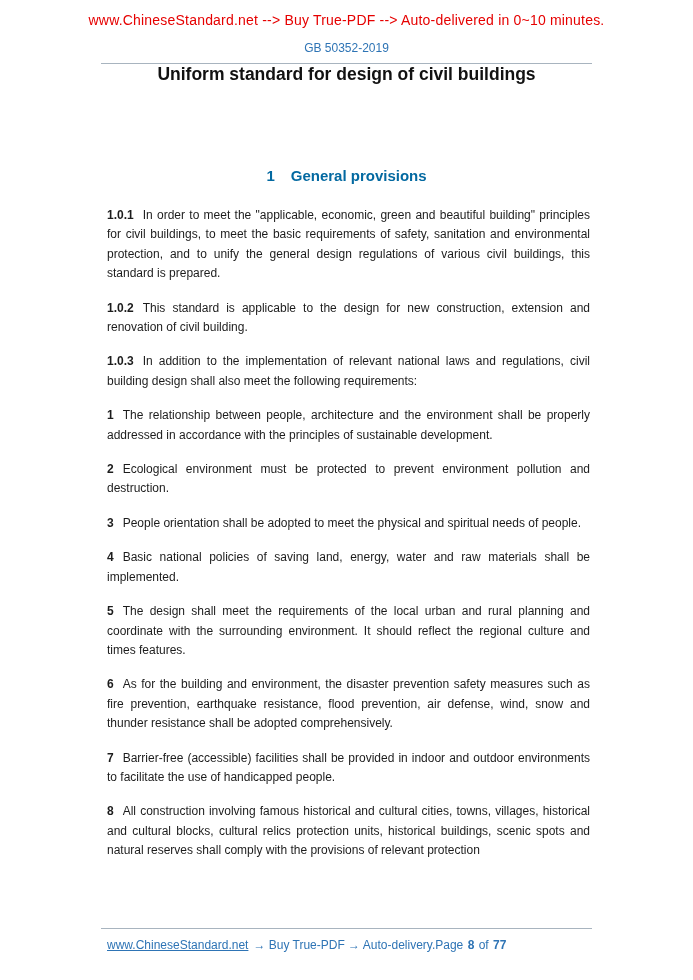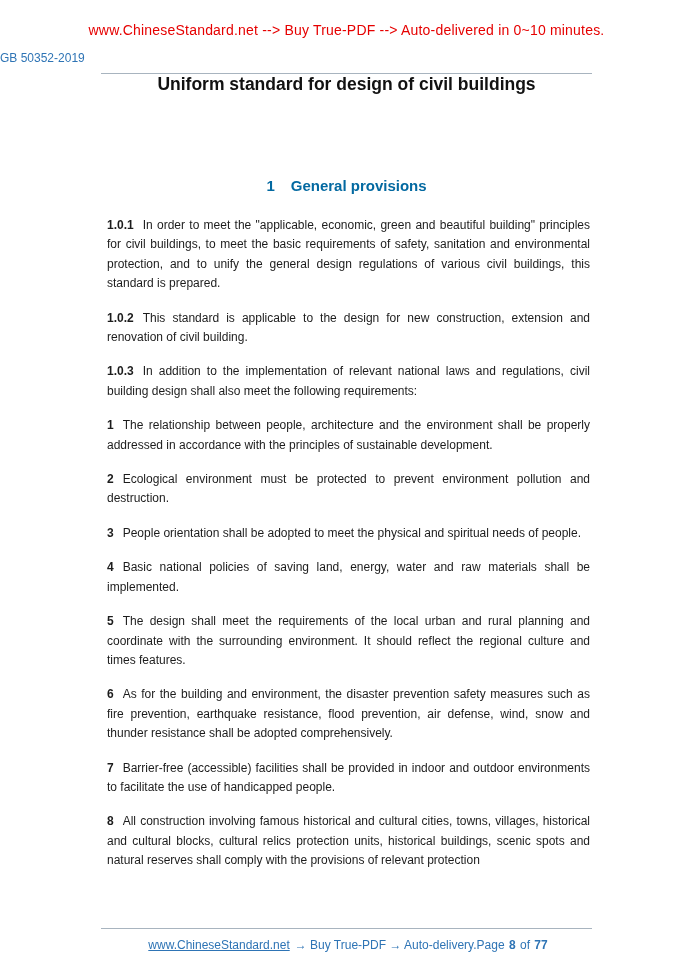--- a/index.html
+++ b/index.html
@@ -9,28 +9,29 @@
     height: 980px;
     background: #ffffff;
     font-family: "Liberation Sans", sans-serif;
     color: #1c1c1c;
     position: relative;
     overflow: hidden;
   }
   .page { width: 693px; height: 980px; position: relative; }
 
   .banner {
-    padding-top: 22px;
+    padding-top: 12px;
     text-align: center;
     color: #e60000;
     font-size: 14px;
     letter-spacing: 0.2px;
   }
   .std-code {
     margin-top: 13px;
+    text-align: center;
     color: #2e74b5;
     font-size: 12px;
   }
   .rule {
     border: none;
     border-top: 1px solid #a8b4bf;
     margin: 8px 101px 0 101px;
   }
   .doc-title {
     text-align: center;
@@ -58,21 +59,21 @@
   .plabel { font-weight: bold; padding-right: 9px; }
 
   .footer {
     position: absolute;
     left: 0; right: 0;
     bottom: 28px;
   }
   .footer .rule { margin: 0 101px 9px 101px; }
   .footer-row {
     display: flex;
-    justify-content: center;
+    justify-content: flex-start;
     align-items: baseline;
     padding: 0 103px 0 107px;
     font-size: 12px;
     color: #2e74b5;
   }
   .footer-link {
     color: #2e74b5;
     text-decoration: underline;
     cursor: pointer;
   }

